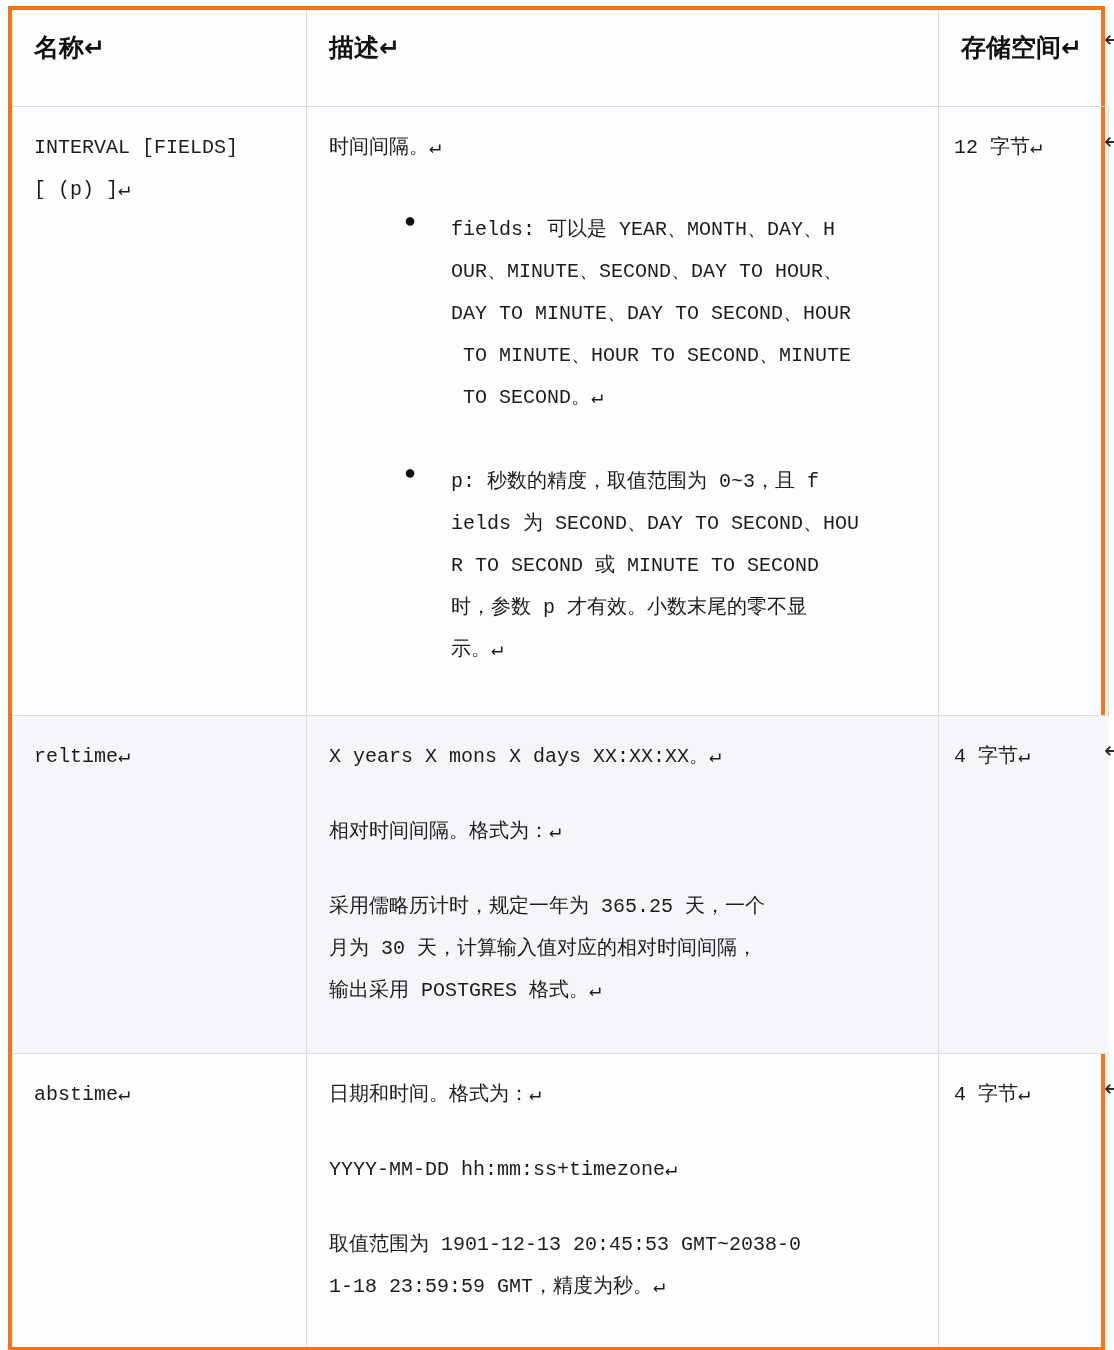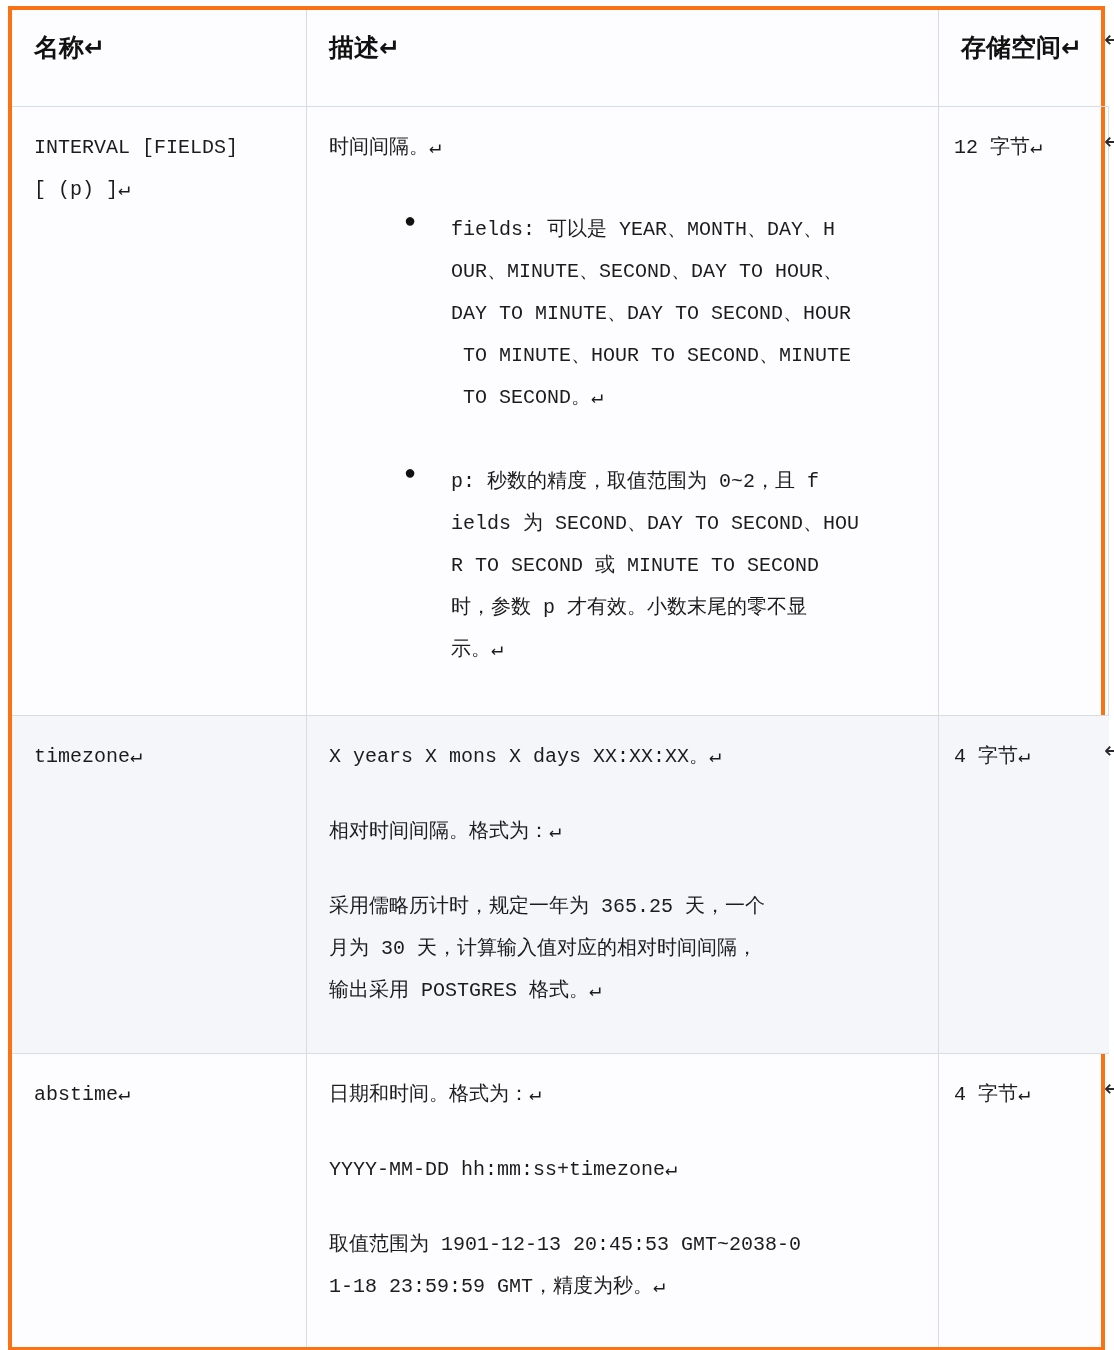--- a/index.html
+++ b/index.html
@@ -103,34 +103,34 @@
       <li>
         <span class="bullet-marker">●</span>
         <span class="pre">fields: 可以是 YEAR、MONTH、DAY、H
 OUR、MINUTE、SECOND、DAY TO HOUR、
 DAY TO MINUTE、DAY TO SECOND、HOUR
  TO MINUTE、HOUR TO SECOND、MINUTE
  TO SECOND。↵</span>
       </li>
       <li>
         <span class="bullet-marker">●</span>
-        <span class="pre">p: 秒数的精度，取值范围为 0~2，且 f
+        <span class="pre">p: 秒数的精度，取值范围为 0~3，且 f
 ields 为 SECOND、DAY TO SECOND、HOU
 R TO SECOND 或 MINUTE TO SECOND
 时，参数 p 才有效。小数末尾的零不显
 示。↵</span>
       </li>
     </ul>
   </div>
   <div class="cell storage-cell">
     <div class="pre">12 字节↵</div>
   </div>
 
   <div class="cell name-cell row-alt">
-    <div class="pre">timezone↵</div>
+    <div class="pre">reltime↵</div>
   </div>
   <div class="cell desc row-alt">
     <p class="pre">X years X mons X days XX:XX:XX。↵</p>
     <p class="pre">相对时间间隔。格式为：↵</p>
     <p class="pre">采用儒略历计时，规定一年为 365.25 天，一个
 月为 30 天，计算输入值对应的相对时间间隔，
 输出采用 POSTGRES 格式。↵</p>
   </div>
   <div class="cell storage-cell row-alt last-col">
     <div class="pre">4 字节↵</div>

